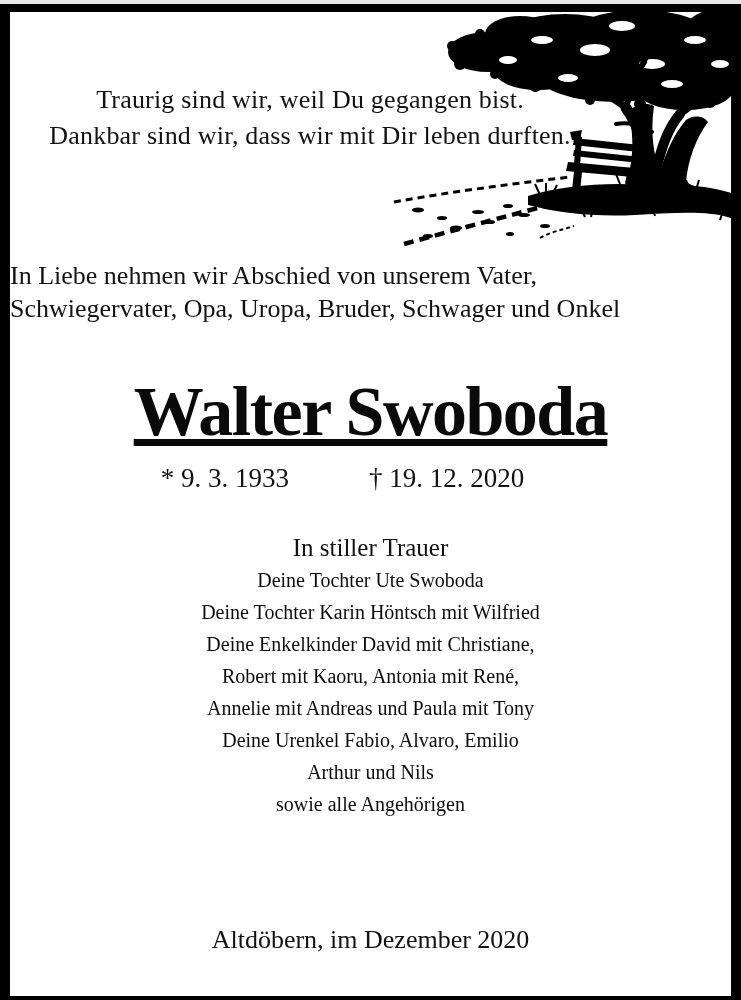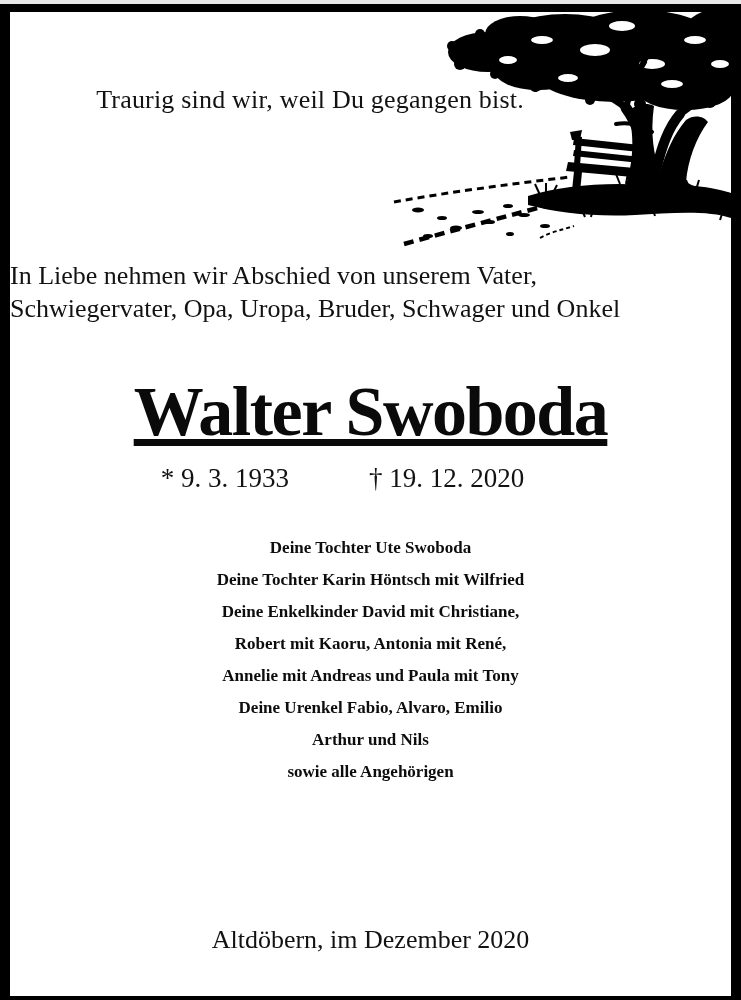--- a/index.html
+++ b/index.html
@@ -42,21 +42,21 @@
     display:flex; justify-content:center; gap:80px;
     transform:translateX(-28px);
     font-size:27px; line-height:32px;
   }
   .mourning {
     top:520px; left:0; width:100%;
     text-align:center;
     line-height:32px;
   }
   .mourning-header { font-size:25px; font-weight:normal; }
-  .mourner-line { font-size:17px; font-weight:bold; color:#0d0d0d; }
+  .mourner-line { font-size:20px; font-weight:normal; color:#0d0d0d; }
   .closing {
     top:912px; left:0; width:100%;
     text-align:center;
     font-size:26px; line-height:32px;
   }
 </style>
 </head>
 <body>
 
 <div class="page">
@@ -149,35 +149,37 @@
           <ellipse cx="38" cy="224" rx="5" ry="2"></ellipse>
         <ellipse cx="185" cy="188" rx="4" ry="2"></ellipse>
           <ellipse cx="155" cy="214" rx="5" ry="2"></ellipse>
         <ellipse cx="120" cy="222" rx="4" ry="2"></ellipse>
       </g>
     </g>
   </svg>
 
   <div class="abs opening">
     <div>Traurig sind wir, weil Du gegangen bist.</div>
+    <div>Dankbar sind wir, dass wir mit Dir leben durften.</div>
   </div>
 
   <div class="abs intro">
     <div>In Liebe nehmen wir Abschied von unserem Vater,</div>
     <div>Schwiegervater, Opa, Uropa, Bruder, Schwager und Onkel</div>
   </div>
 
   <div class="abs deceased-name">Walter Swoboda</div>
 
   <div class="abs dates">
     <span>* 9. 3. 1933</span>
     <span>† 19. 12. 2020</span>
   </div>
 
   <div class="abs mourning">
+    <div class="mourning-header">In stiller Trauer</div>
     <div class="mourner-line">Deine Tochter Ute Swoboda</div>
     <div class="mourner-line">Deine Tochter Karin Höntsch mit Wilfried</div>
     <div class="mourner-line">Deine Enkelkinder David mit Christiane,</div>
     <div class="mourner-line">Robert mit Kaoru, Antonia mit René,</div>
     <div class="mourner-line">Annelie mit Andreas und Paula mit Tony</div>
     <div class="mourner-line">Deine Urenkel Fabio, Alvaro, Emilio</div>
     <div class="mourner-line">Arthur und Nils</div>
     <div class="mourner-line">sowie alle Angehörigen</div>
   </div>
 

